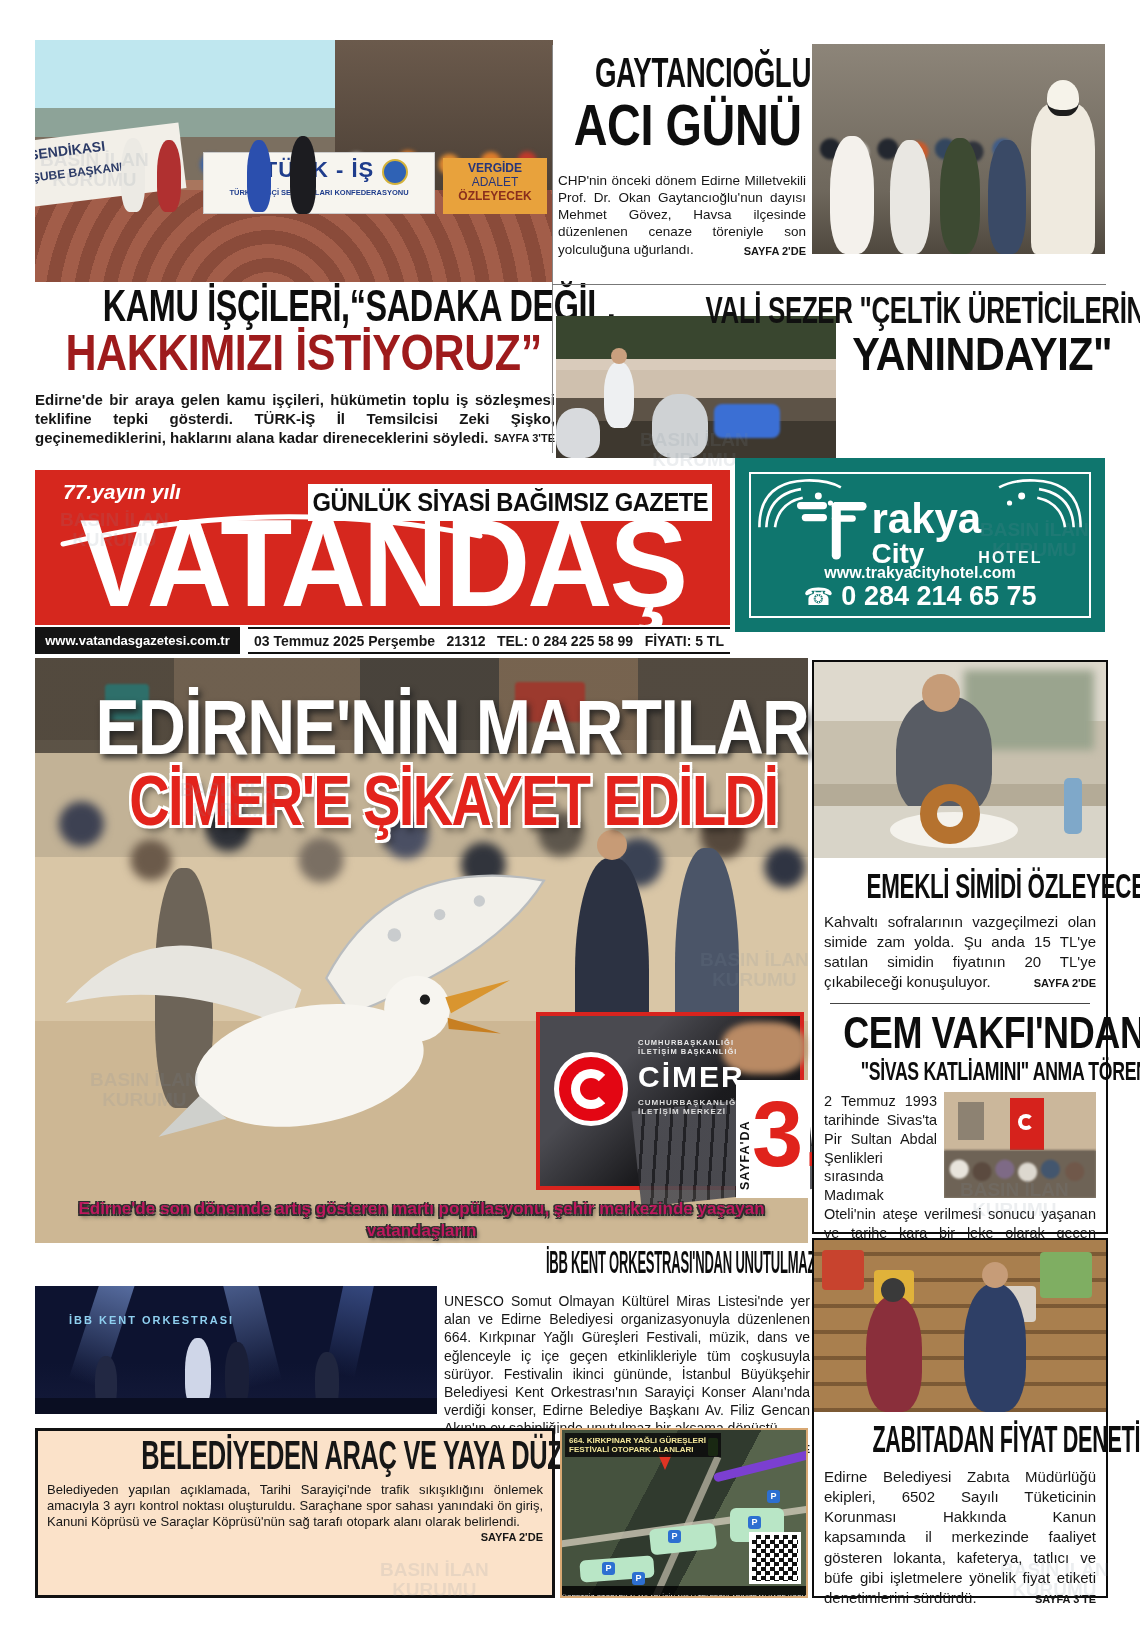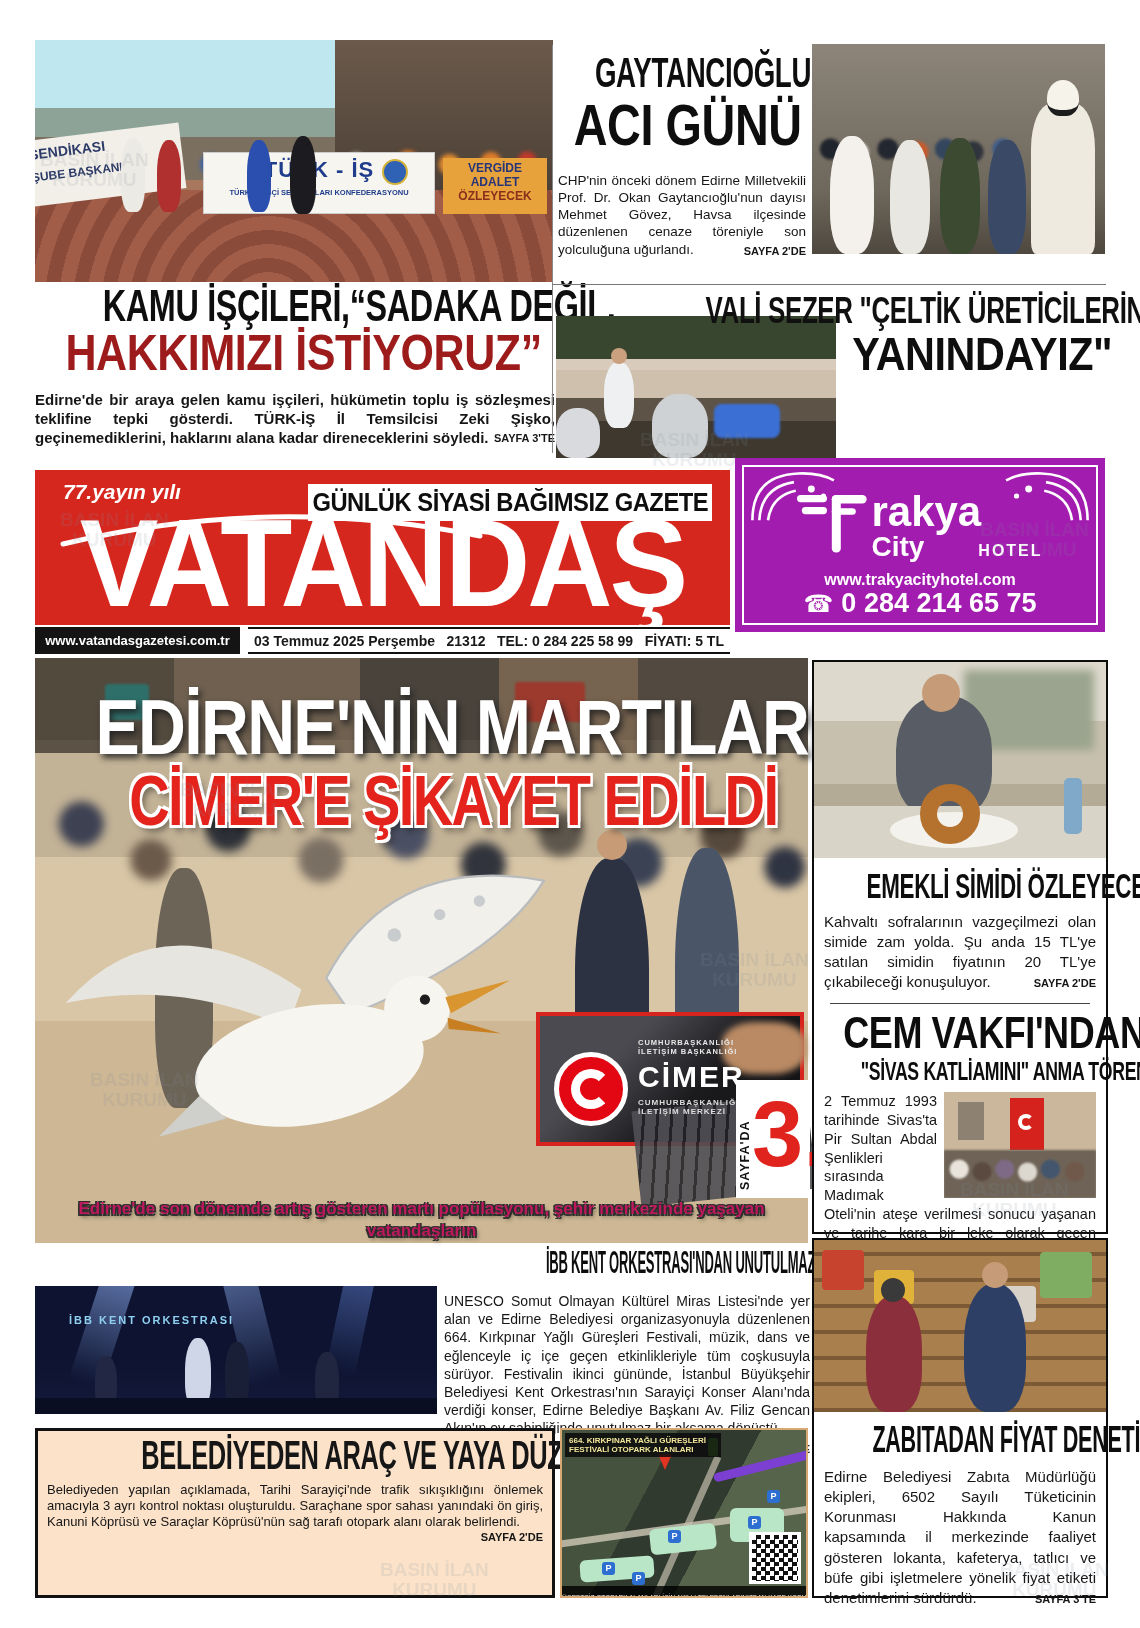--- a/index.html
+++ b/index.html
@@ -54,21 +54,21 @@
       <div style="font-size:14px;font-weight:bold;color:#2b3a66;">SENDİKASI</div>
       <div style="font-size:12px;font-weight:bold;color:#2b3a66;margin-top:8px;">ŞUBE BAŞKANLIĞI</div>
     </div>
     <div class="abs" style="left:168px;top:112px;width:232px;height:62px;background:#f7f5ef;border:1px solid #ccc;text-align:center;padding-top:4px;box-sizing:border-box;">
       <div style="font-size:22px;font-weight:bold;color:#1f3d8c;letter-spacing:1px;">TÜRK - İŞ</div>
       <div style="font-size:7.5px;font-weight:bold;color:#1f3d8c;margin-top:5px;">TÜRKİYE İŞÇİ SENDİKALARI KONFEDERASYONU</div>
       <div class="abs" style="right:26px;top:6px;width:22px;height:22px;border-radius:50%;background:#2f62b5;border:2px solid #d4b23a;"></div>
     </div>
     <div class="abs" style="left:408px;top:118px;width:104px;height:56px;background:#e8a23c;text-align:center;padding-top:3px;box-sizing:border-box;">
       <div style="font-size:12px;font-weight:bold;color:#27357a;">VERGİDE</div>
-      <div style="font-size:12px;font-weight:bold;color:#27357a;">ADALET</div>
+      <div style="font-size:12px;font-weight:normal;color:#27357a;">ADALET</div>
       <div style="font-size:12px;font-weight:bold;color:#8a2f1d;">ÖZLEYECEK</div>
     </div>
     <div class="blob" style="left:255px;top:96px;width:26px;height:78px;background:#1c1c20;"></div>
     <div class="blob" style="left:212px;top:100px;width:24px;height:72px;background:#2b4fae;"></div>
     <div class="blob" style="left:122px;top:100px;width:24px;height:72px;background:#b03030;"></div>
     <div class="blob" style="left:86px;top:98px;width:24px;height:74px;background:#eceae4;"></div>
   </div>
 
   <div class="abs cx" style="left:28px;top:283px;width:534px;font-size:45px;--sx:.72;color:#0e0e0e;">KAMU İŞÇİLERİ,“SADAKA DEĞİL,</div>
   <div class="abs cx" style="left:28px;top:328px;width:534px;font-size:50px;--sx:.86;color:#9e1b1c;">HAKKIMIZI İSTİYORUZ”</div>
@@ -131,21 +131,21 @@
   <div class="abs" style="left:35px;top:627px;width:205px;height:27px;background:#141414;display:flex;align-items:center;justify-content:center;">
     <div style="font-size:13px;font-weight:bold;color:#fff;">www.vatandasgazetesi.com.tr</div>
   </div>
   <div class="abs" style="left:248px;top:627px;width:482px;height:27px;display:flex;align-items:center;justify-content:space-between;padding:0 6px;box-sizing:border-box;border-top:2px solid #111;border-bottom:2px solid #111;">
     <span style="font-size:14px;font-weight:bold;">03 Temmuz 2025 Perşembe</span>
     <span style="font-size:14px;font-weight:bold;">21312</span>
     <span style="font-size:14px;font-weight:bold;">TEL: 0 284 225 58 99</span>
     <span style="font-size:14px;font-weight:bold;">FİYATI: 5 TL</span>
   </div>
 
-  <div class="abs" style="left:735px;top:458px;width:370px;height:174px;background:#a21caf;padding:7px;box-sizing:border-box;">
+  <div class="abs" style="left:735px;top:458px;width:370px;height:174px;background:#0f766e;padding:14px;box-sizing:border-box;">
     <div style="width:100%;height:100%;border:2px solid #fff;position:relative;box-sizing:border-box;">
       <svg class="abs" style="left:4px;top:3px;" width="92" height="52" viewBox="0 0 100 60">
         <path d="M2 58 Q2 6 55 4 Q80 3 96 12 M10 58 Q12 20 50 14 M20 58 Q24 30 52 24" stroke="#fff" fill="none" stroke-width="3"></path>
         <circle cx="70" cy="22" r="4" fill="#fff"></circle>
           <circle cx="84" cy="30" r="3" fill="#fff"></circle>
       </svg>
       <svg class="abs" style="right:4px;top:3px;transform:scaleX(-1);" width="92" height="52" viewBox="0 0 100 60">
         <path d="M2 58 Q2 6 55 4 Q80 3 96 12 M10 58 Q12 20 50 14 M20 58 Q24 30 52 24" stroke="#fff" fill="none" stroke-width="3"></path>
         <circle cx="70" cy="22" r="4" fill="#fff"></circle>
           <circle cx="84" cy="30" r="3" fill="#fff"></circle>
@@ -204,21 +204,21 @@
       <path d="M347 163 L394 177 L348 173 Z" fill="#c77f22"></path>
       <circle cx="327" cy="147" r="4.5" fill="#1d1d1d"></circle>
       <circle cx="300" cy="90" r="6" fill="#c9ccce"></circle>
         <circle cx="340" cy="72" r="5" fill="#c9ccce"></circle>
         <circle cx="375" cy="60" r="5" fill="#c9ccce"></circle>
     </svg>
   </div>
   <div class="abs cx" style="left:38px;top:688px;width:767px;font-size:78px;--sx:.85;color:#fff;letter-spacing:-2px;text-shadow:3px 4px 7px rgba(30,30,30,.85);">EDİRNE'NİN MARTILARI</div>
   <div class="abs cx" style="left:58px;top:766px;width:712px;font-size:70px;--sx:.8;color:#e3231c;letter-spacing:-2px;text-shadow:-3px -3px 0 #fff,3px -3px 0 #fff,-3px 3px 0 #fff,3px 3px 0 #fff,5px 6px 8px rgba(0,0,0,.45);">CİMER'E ŞİKAYET EDİLDİ</div>
 
-  <div class="abs" style="left:536px;top:1012px;width:268px;height:134px;border:4px solid #d8241e;box-sizing:border-box;background:linear-gradient(135deg,#4a4a50 0 30%,#1b1b1e 60%,#101012);">
+  <div class="abs" style="left:536px;top:1012px;width:268px;height:178px;border:4px solid #d8241e;box-sizing:border-box;background:linear-gradient(135deg,#4a4a50 0 30%,#1b1b1e 60%,#101012);">
     <div class="abs" style="left:96px;top:86px;width:176px;height:96px;background:repeating-linear-gradient(100deg,#4f4f55 0 11px,#232327 11px 14px);transform:rotate(-6deg);opacity:.9;"></div>
     <div class="abs" style="right:-6px;top:6px;width:84px;height:52px;background:#b98a64;border-radius:40%;filter:blur(3px);"></div>
     <div class="abs" style="left:14px;top:36px;width:74px;height:74px;border-radius:50%;background:#e30613;border:5px solid #fff;box-sizing:border-box;display:flex;align-items:center;justify-content:center;">
       <div style="width:40px;height:40px;border-radius:50%;border:9px solid #fff;border-right-color:transparent;box-sizing:border-box;"></div>
     </div>
     <div class="abs" style="left:98px;top:22px;width:160px;">
       <div style="font-size:7.5px;font-weight:bold;color:#e8e8e8;letter-spacing:1px;">CUMHURBAŞKANLIĞI</div>
       <div style="font-size:7.5px;font-weight:bold;color:#e8e8e8;letter-spacing:1px;">İLETİŞİM BAŞKANLIĞI</div>
       <div style="font-size:30px;font-weight:bold;color:#fff;letter-spacing:2px;margin-top:4px;">CİMER</div>
       <div style="font-size:8px;font-weight:bold;color:#ddd;letter-spacing:1px;margin-top:4px;">CUMHURBAŞKANLIĞI</div>

